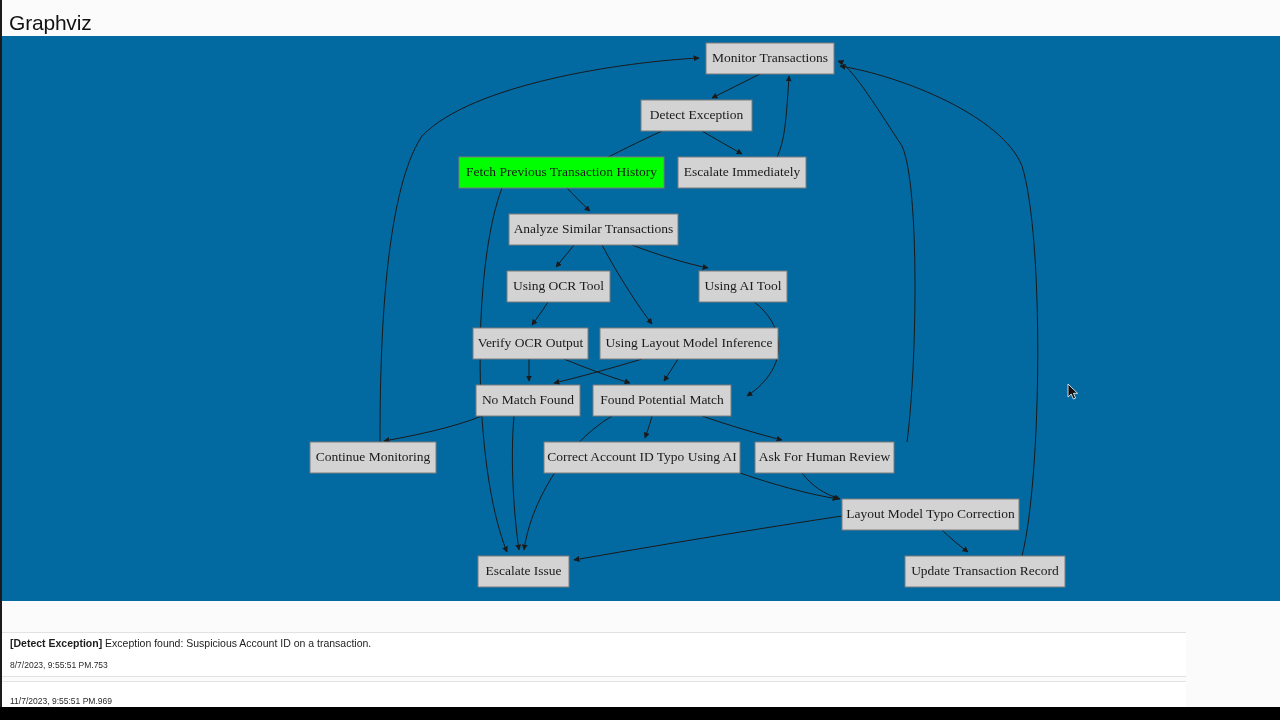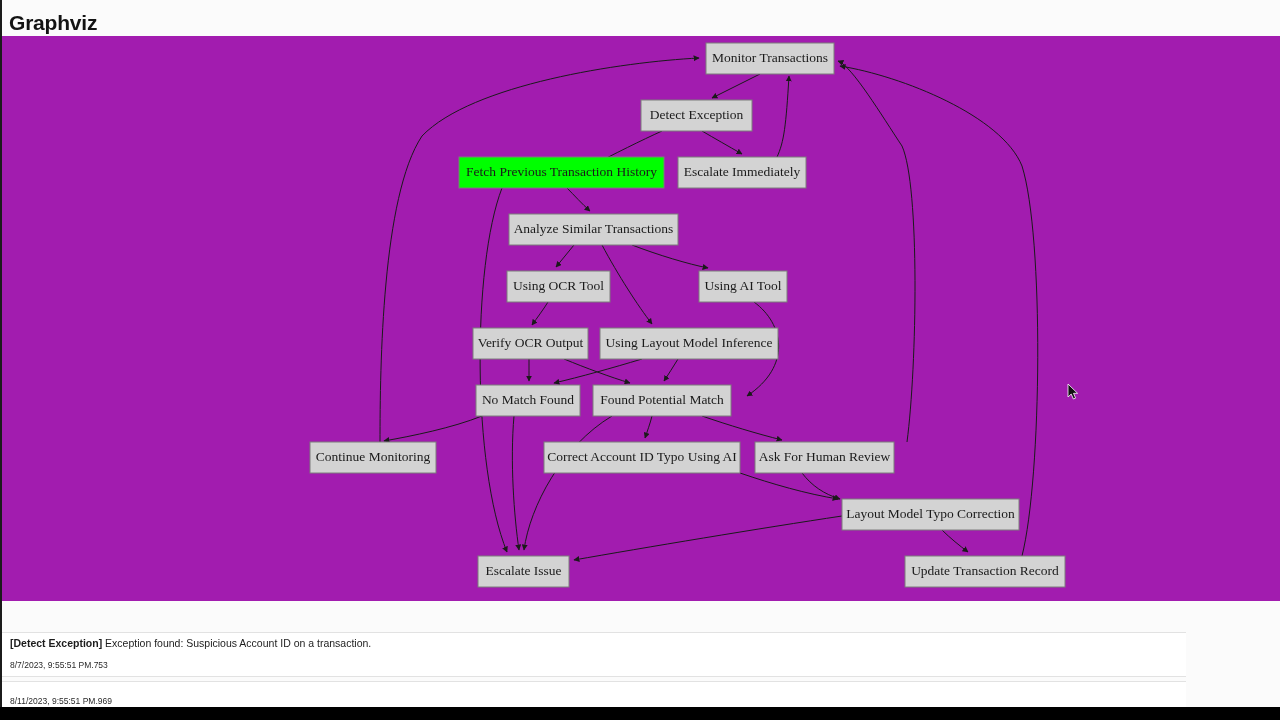--- a/index.html
+++ b/index.html
@@ -18,41 +18,41 @@
     left: 0; top: 0;
     width: 1280px;
     height: 707px;
     background: #fbfbfb;
     border-left: 2px solid #1b1b1b;
     overflow: hidden;
   }
 
   .section-title {
     font-family: "Liberation Sans", sans-serif;
-    font-weight: bold;
+    font-weight: normal;
     font-size: 21px;
     color: #131313;
     letter-spacing: -0.2px;
     margin: 0;
     padding: 0;
   }
 
   #graphviz-title {
     position: absolute;
     left: 7px;
     top: 11px;
   }
 
   #graph-panel {
     position: absolute;
     left: 0;
     top: 36px;
     width: 1278px;
     height: 565px;
-    background: #a21caf;
+    background: #0369a1;
   }
 
   #graph-svg {
     position: absolute;
     left: 0; top: 0;
   }
 
   .gv-node rect {
     stroke: #7d7d7d;
     stroke-width: 1;
@@ -248,21 +248,21 @@
   </div>
 
   <h2 id="logs-title" class="section-title">Logs</h2>
 
   <div id="logs-list">
       <div class="log-entry">
         <div class="log-line"><span class="log-source">[Detect Exception]</span><span> Exception found: Suspicious Account ID on a transaction.</span></div>
         <div class="log-time">8/7/2023, 9:55:51 PM.753</div>
       </div>
       <div class="log-entry">
-        <div class="log-time">8/11/2023, 9:55:51 PM.969</div>
+        <div class="log-time">11/7/2023, 9:55:51 PM.969</div>
       </div>
     </div>
 
   <svg id="cursor" viewBox="0 0 12 18" style="left: 1065px; top: 383px;">
     <path d="M1,1 L1,14 L4.2,11 L6.4,16 L8.6,15.1 L6.5,10.3 L10.6,10.3 Z" fill="#111" stroke="#fff" stroke-width="0.8"></path>
   </svg>
 
 </div>
 <div id="bottom-letterbox"></div>
 

